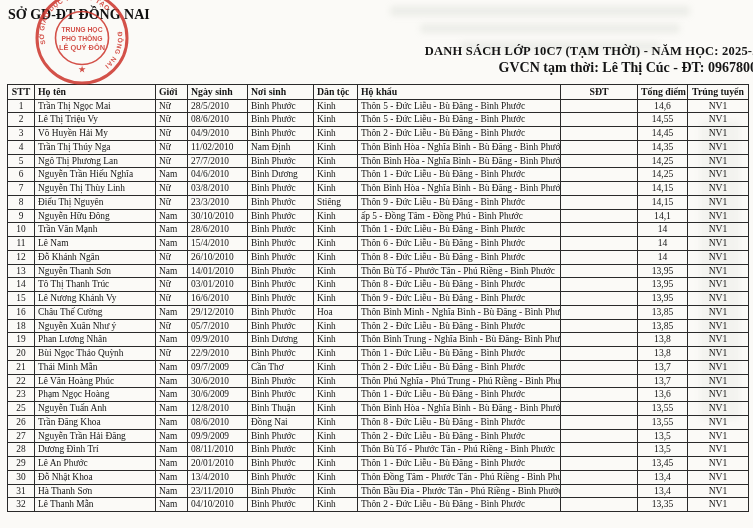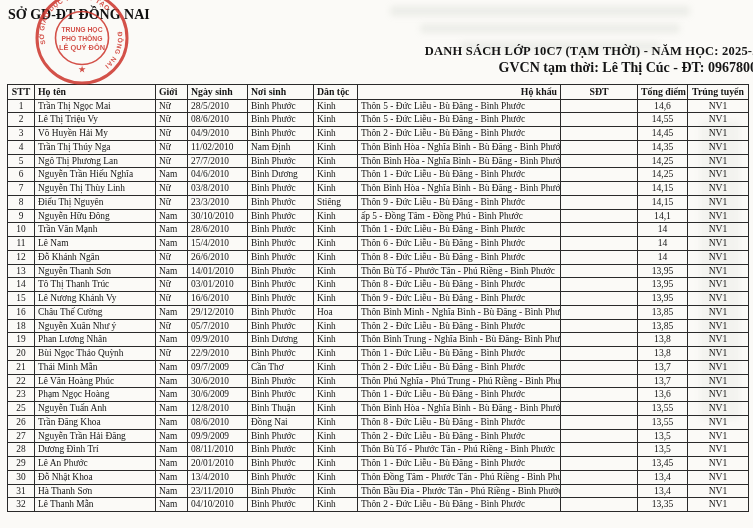--- a/index.html
+++ b/index.html
@@ -34,21 +34,21 @@
     border:1px solid #2a2a2a;
     padding:0 3px;
     height:12.75px;line-height:12.75px;
     white-space:nowrap;overflow:hidden;
     font-weight:normal;text-align:left;
   }
   .roster th{font-weight:bold;height:13.5px;line-height:13.5px;font-size:9.8px;}
   .roster .c0{text-align:center;padding:0 1px;}
   .roster .c8,.roster .c9{text-align:center;}
   .roster th.c8,.roster th.c9{text-align:center;}
-  .roster thead th.c7h{text-align:right;}
+  .roster thead th.c7h{text-align:left;}
   .roster td.c8,.roster td.c9{font-size:9.6px;}
 </style>
 </head>
 <body>
 
 <div class="artifacts">
   <div class="smudge s1"></div>
   <div class="smudge s2"></div>
   <div class="smudge s3"></div>
   <div class="smudge s4"></div>
@@ -243,21 +243,21 @@
         <td class="c5">Kinh</td>
         <td class="c6">Thôn 6 - Đức Liễu - Bù Đăng - Bình Phước</td>
         <td class="c7"></td>
         <td class="c8">14</td>
         <td class="c9">NV1</td>
       </tr>
       <tr>
         <td class="c0">12</td>
         <td class="c1">Đỗ Khánh Ngân</td>
         <td class="c2">Nữ</td>
-        <td class="c3">26/6/2010</td>
+        <td class="c3">26/10/2010</td>
         <td class="c4">Bình Phước</td>
         <td class="c5">Kinh</td>
         <td class="c6">Thôn 8 - Đức Liễu - Bù Đăng - Bình Phước</td>
         <td class="c7"></td>
         <td class="c8">14</td>
         <td class="c9">NV1</td>
       </tr>
       <tr>
         <td class="c0">13</td>
         <td class="c1">Nguyễn Thanh Sơn</td>

